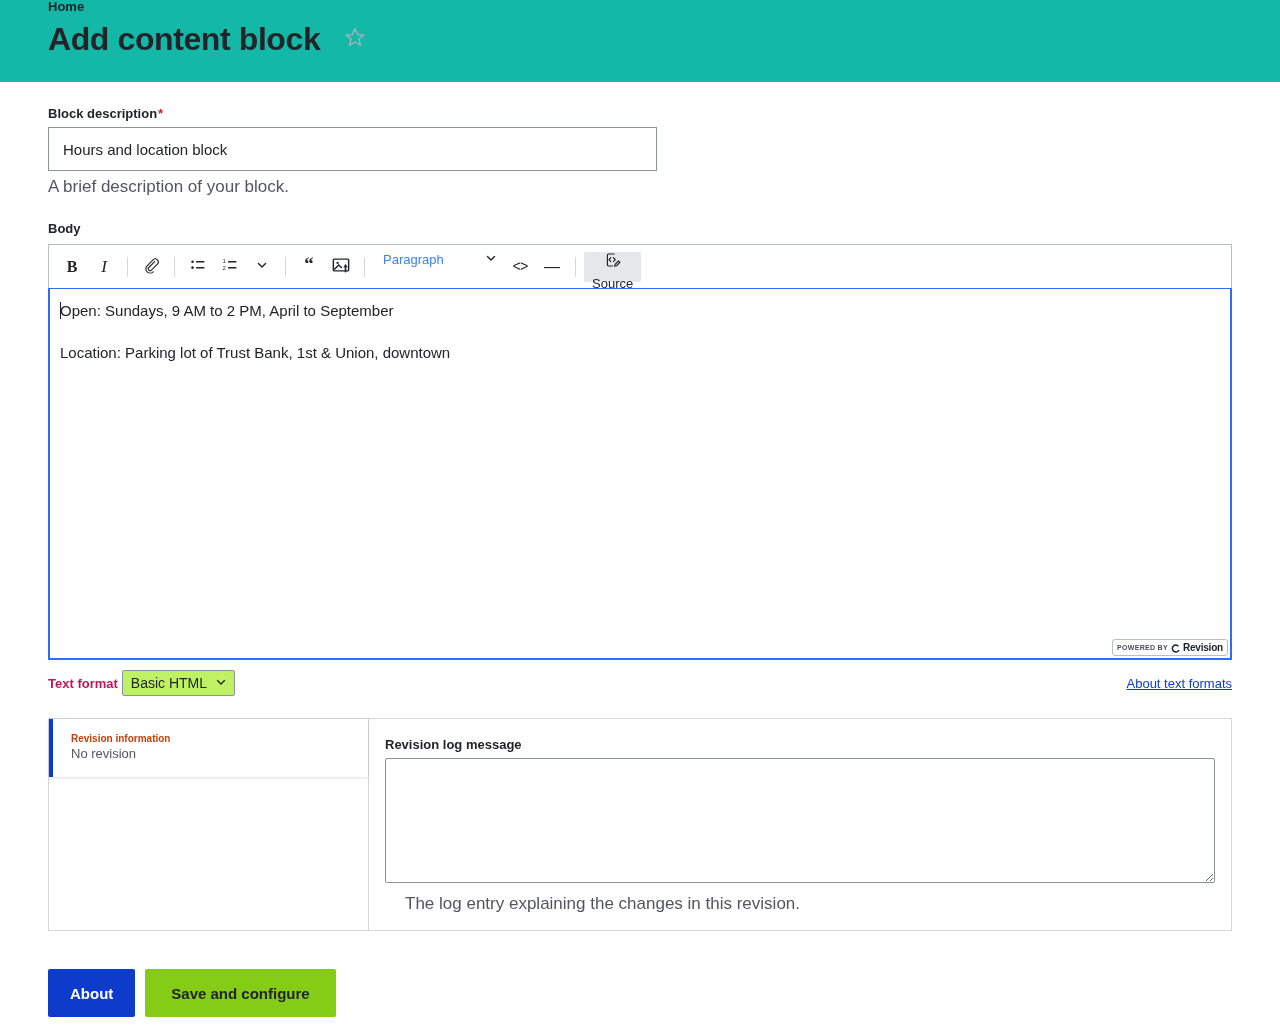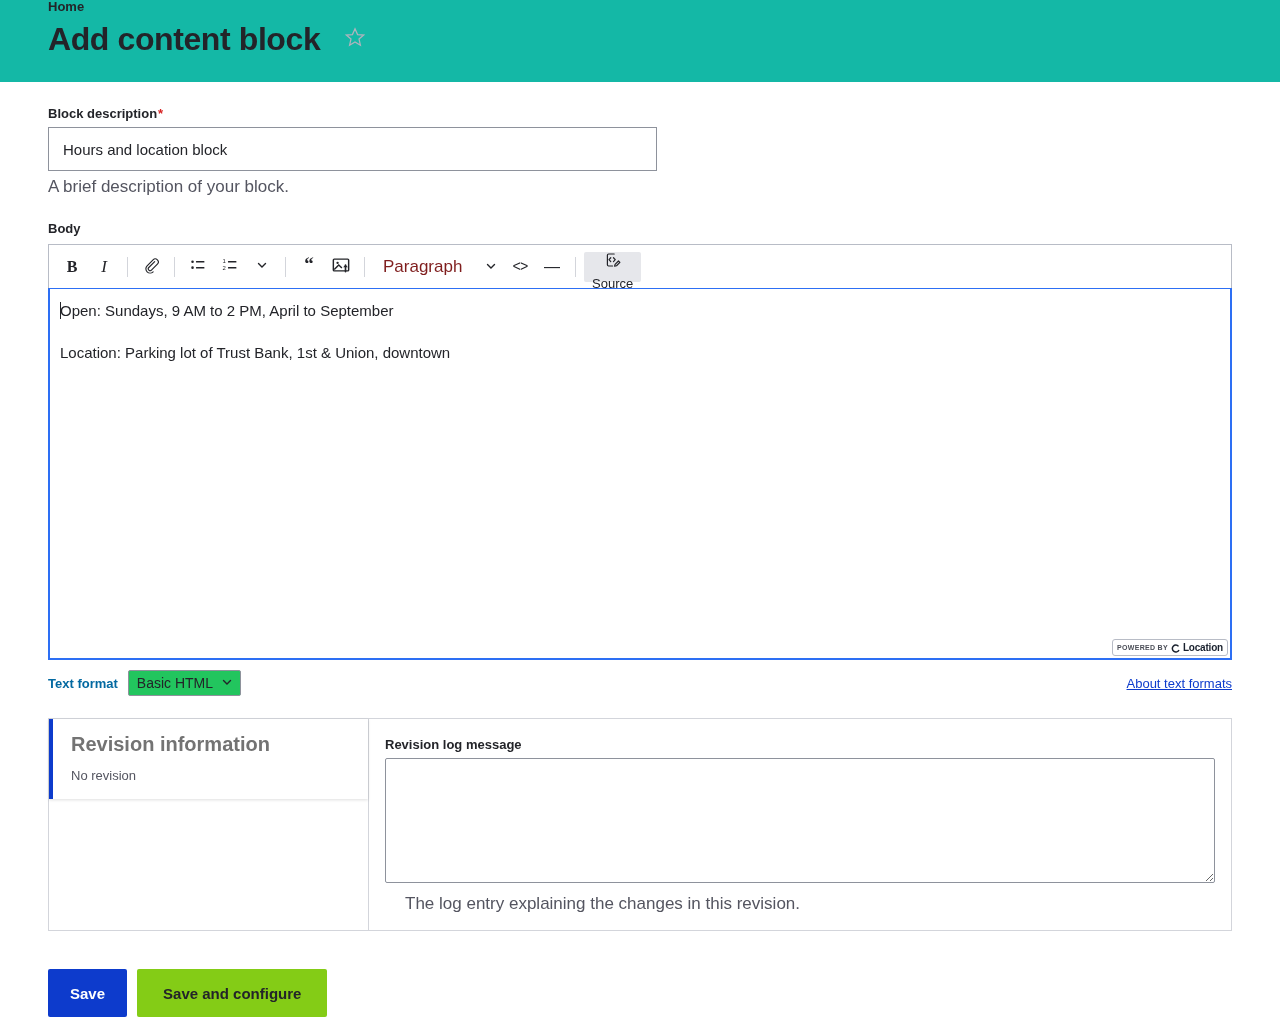--- a/index.html
+++ b/index.html
@@ -96,26 +96,26 @@
   }
   .tb-sep {
     width: 1px; height: 20px; background: #d3d5db; margin: 0 6px;
   }
   .tb-bold { font-weight: bold; font-size: 16px; font-family: "Liberation Serif", serif; }
   .tb-italic { font-style: italic; font-size: 17px; font-family: "Liberation Serif", serif; }
   .tb-quote { font-size: 19px; font-weight: bold; line-height: 1; padding-bottom: 7px; font-family: "Liberation Serif", serif; }
   .tb-code { font-size: 14px; font-family: "Liberation Mono", monospace; letter-spacing: -1px; }
   .tb-hr { font-size: 16px; }
   .dropdown-btn {
-    display: flex; align-items: center;
+    display: flex; 
     height: 30px;
     border: none; background: transparent;
     cursor: pointer;
-    font-size: 17px;
-    color: #7f1d1d;
+    font-size: 13px;
+    color: #3b82f6;
     padding: 0 6px;
     font-family: "Liberation Sans", sans-serif;
   }
   .para-dd { width: 126px; justify-content: space-between; margin-left: 4px; }
   .source-btn {
     display: flex; align-items: center; gap: 5px;
     height: 30px;
     border: none;
     background: #e6e7eb;
     border-radius: 2px;
@@ -176,28 +176,28 @@
   }
 
   
   .format-row {
     display: flex;
     align-items: center;
     width: 1184px;
     margin-top: 10px;
   }
   .format-label {
-    font-size: 13px; font-weight: bold; color: #0369a1; margin-right: 10px;
+    font-size: 13px; font-weight: bold; color: #be185d; margin-right: 4px;
   }
   .select-box {
     appearance: none;
     -webkit-appearance: none;
     border: 1px solid #8e929c;
     border-radius: 2px;
-    background: #22c55e;
+    background: #bef264;
     height: 26px;
     padding: 0 26px 0 8px;
     font-size: 14px;
     color: #232429;
     font-family: "Liberation Sans", sans-serif;
     cursor: pointer;
   }
   .select-wrap { position: relative; display: inline-block; }
   .select-chevron {
     position: absolute; right: 8px; top: 50%; transform: translateY(-50%);
@@ -225,24 +225,24 @@
   .vtab-item {
     border-left: 4px solid #0d3bcc;
     padding: 14px 18px 16px 18px;
     background: #fff;
     box-shadow: 0 1px 3px rgba(0,0,0,0.13);
     cursor: pointer;
     position: relative;
     z-index: 2;
   }
   .vtab-title {
-    color: #737373;
-    font-size: 20px;
-    font-weight: bold;
-    margin-bottom: 12px;
+    color: #c2410c;
+    font-size: 10px;
+    font-weight: bold;
+    margin-bottom: 2px;
   }
   .vtab-summary { font-size: 13px; color: #545560; }
   .vtabs-pane {
     flex: 1;
     border: 1px solid #d3d5db;
     margin: -1px -1px -1px 0;
     padding: 18px 16px 16px 16px;
     background: #fff;
   }
   .ta-label { font-size: 13px; font-weight: bold; display: block; margin-bottom: 6px; }
@@ -390,21 +390,21 @@
         <p><span class="caret"></span><span>Open: Sundays, 9 AM to 2 PM, April to September</span></p>
         <p><span>Location: Parking lot of Trust Bank, 1st &amp; Union, downtown</span></p>
 
         <div class="ck-powered">
           <span class="pb-label">POWERED BY</span>
           <span>
             <svg width="9" height="9" viewBox="0 0 12 12" fill="none" stroke="#19212e" stroke-width="2">
               <path d="M10 3.2A4.6 4.6 0 1 0 10.6 8"></path>
             </svg>
           </span>
-          <span class="pb-brand">Location</span>
+          <span class="pb-brand">Revision</span>
         </div>
       </div>
     </div>
 
     <div class="format-row">
       <span class="format-label">Text format</span>
       <span class="select-wrap">
         <select class="select-box">
           <option>Basic HTML</option>
         </select>
@@ -426,17 +426,17 @@
       </div>
     </div>
     <div class="vtabs-pane">
       <label class="ta-label">Revision log message</label>
       <textarea class="log-area" placeholder="" style=""></textarea>
       <div class="ta-desc">The log entry explaining the changes in this revision.</div>
     </div>
   </div>
 
   <div class="actions">
-    <button class="btn btn-primary">Save</button>
+    <button class="btn btn-primary">About</button>
     <button class="btn btn-secondary">Save and configure</button>
   </div>
 
 </div>
 
 </body></html>

